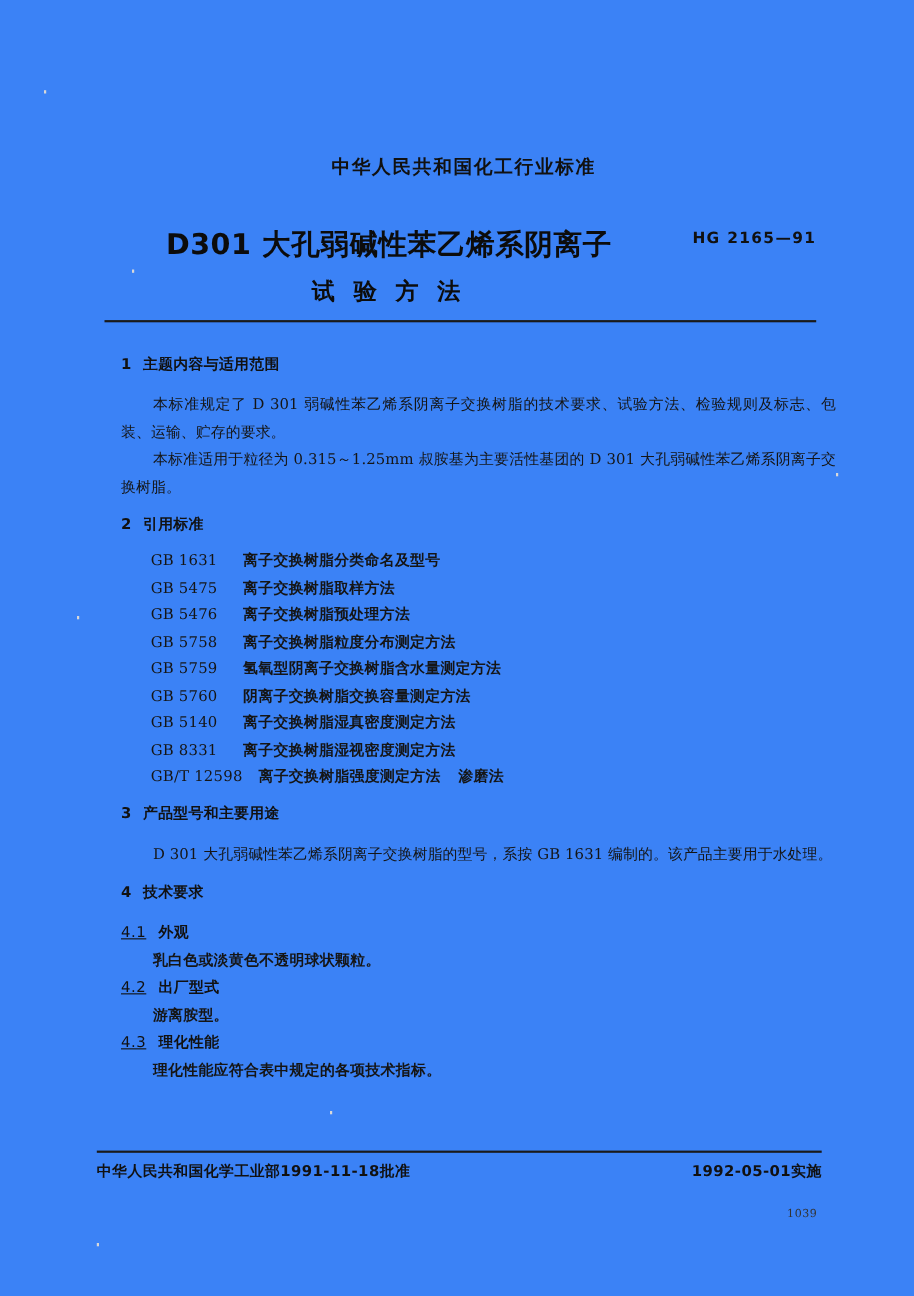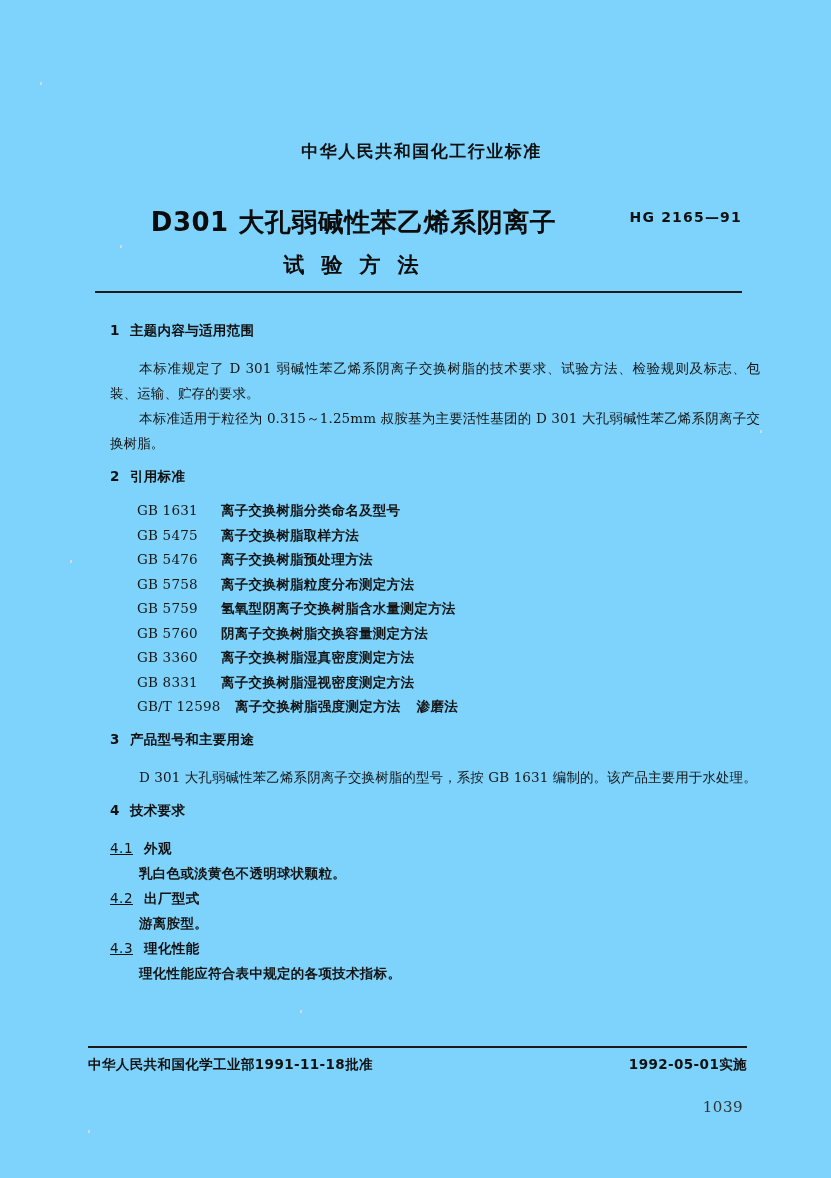--- a/index.html
+++ b/index.html
@@ -7,21 +7,21 @@
     padding: 0;
     background: #ffffff;
   }
   body {
     font-family: "DejaVu Sans", sans-serif;
   }
   .page {
     position: relative;
     width: 831px;
     height: 1178px;
-    background: #7dd3fc;
+    background: #3b82f6;
     overflow: hidden;
   }
 
   
   .doc-header {
     position: absolute;
     left: 95px;
     top: 140px;
     width: 647px;
   }
@@ -204,21 +204,21 @@
     font-size: 13.5px;
     color: #111;
     letter-spacing: 0.4px;
     white-space: nowrap;
   }
   .page-number {
     position: absolute;
     right: 88px;
     top: 1098px;
     font-family: "DejaVu Serif", serif;
-    font-size: 15px;
+    font-size: 10px;
     color: #333;
     letter-spacing: 0.5px;
   }
 
   .speck {
     position: absolute;
     background: #d8d8d8;
     width: 2px;
     height: 3px;
   }
@@ -262,21 +262,21 @@
       <span class="num">2</span><span>引用标准</span>
     </h2>
     <div class="gap-s"></div>
     <ul class="ref-list" id="ref-list">
         <li><span class="ref-code">GB 1631</span><span class="ref-name">离子交换树脂分类命名及型号</span></li>
         <li><span class="ref-code">GB 5475</span><span class="ref-name">离子交换树脂取样方法</span></li>
         <li><span class="ref-code">GB 5476</span><span class="ref-name">离子交换树脂预处理方法</span></li>
         <li><span class="ref-code">GB 5758</span><span class="ref-name">离子交换树脂粒度分布测定方法</span></li>
         <li><span class="ref-code">GB 5759</span><span class="ref-name">氢氧型阴离子交换树脂含水量测定方法</span></li>
         <li><span class="ref-code">GB 5760</span><span class="ref-name">阴离子交换树脂交换容量测定方法</span></li>
-        <li><span class="ref-code">GB 3360</span><span class="ref-name">离子交换树脂湿真密度测定方法</span></li>
+        <li><span class="ref-code">GB 5140</span><span class="ref-name">离子交换树脂湿真密度测定方法</span></li>
         <li><span class="ref-code">GB 8331</span><span class="ref-name">离子交换树脂湿视密度测定方法</span></li>
         <li><span class="ref-code wide">GB/T 12598</span><span class="ref-name">离子交换树脂强度测定方法</span><span class="ref-suffix">渗磨法</span></li>
       </ul>
 
     <div class="gap-s"></div>
 
     <h2 class="sec-head">
       <span class="num">3</span><span>产品型号和主要用途</span>
     </h2>
     <div class="gap-m"></div>

